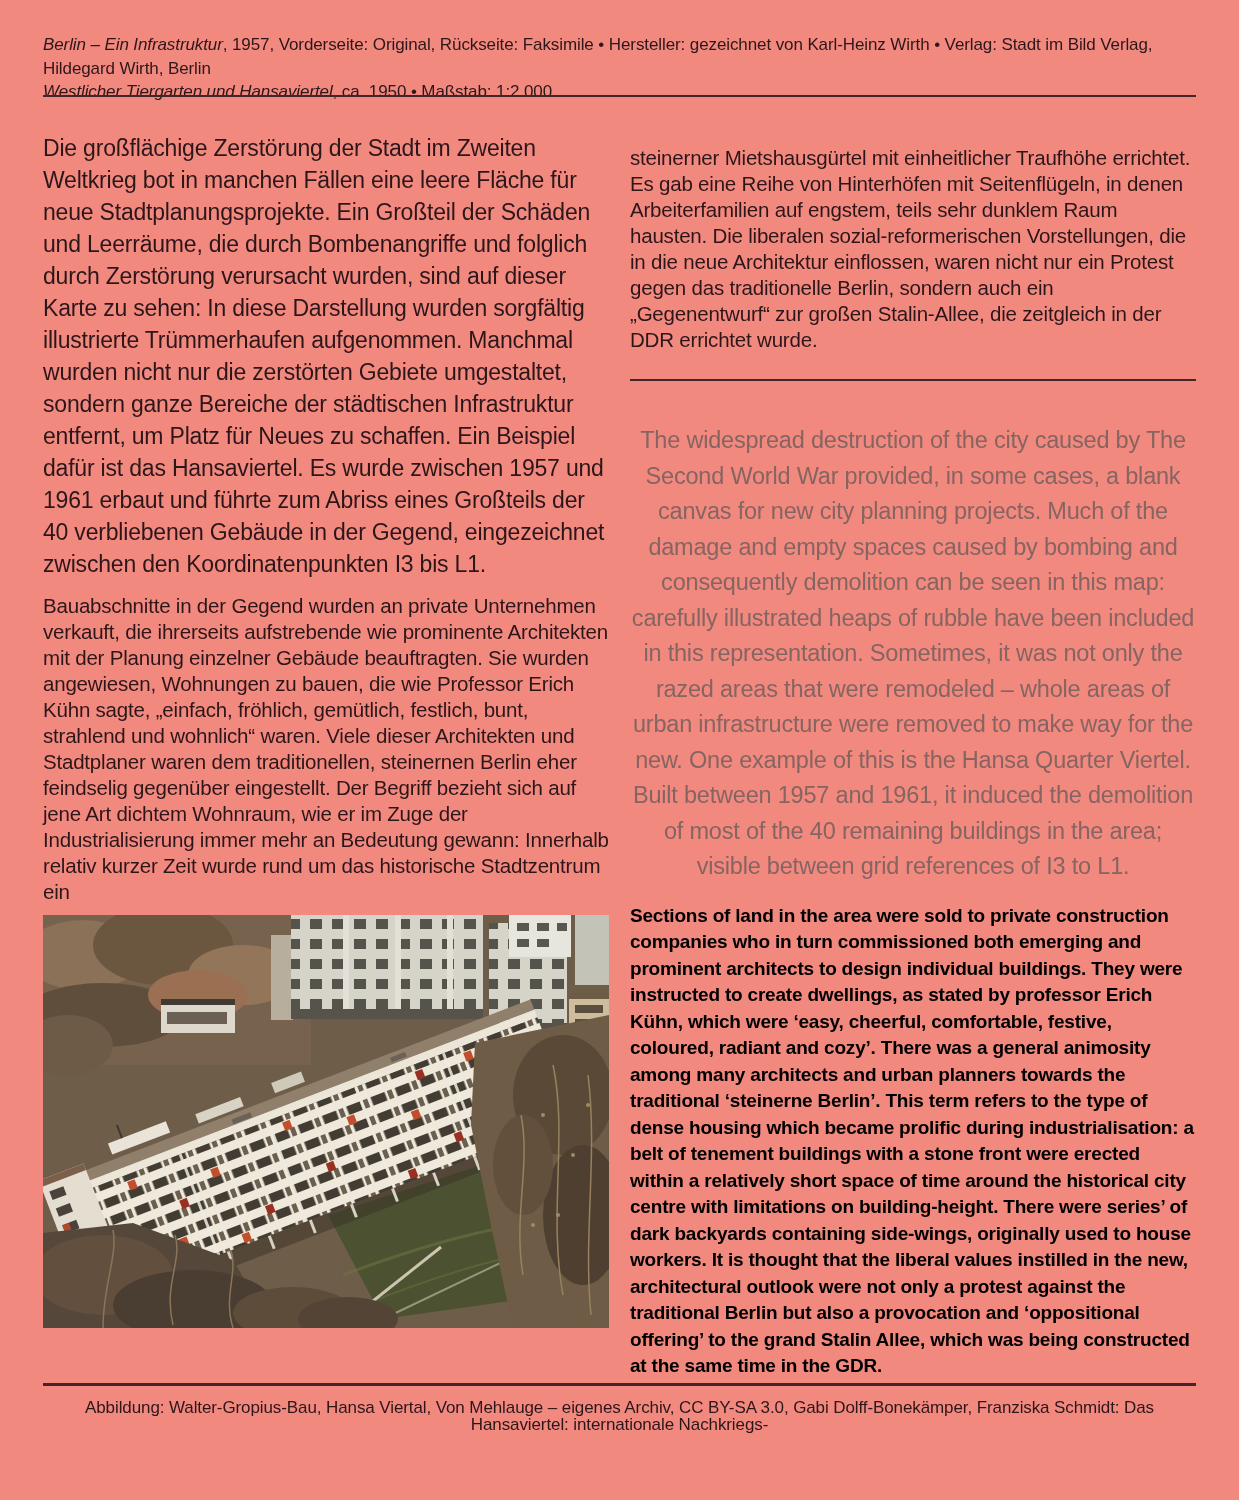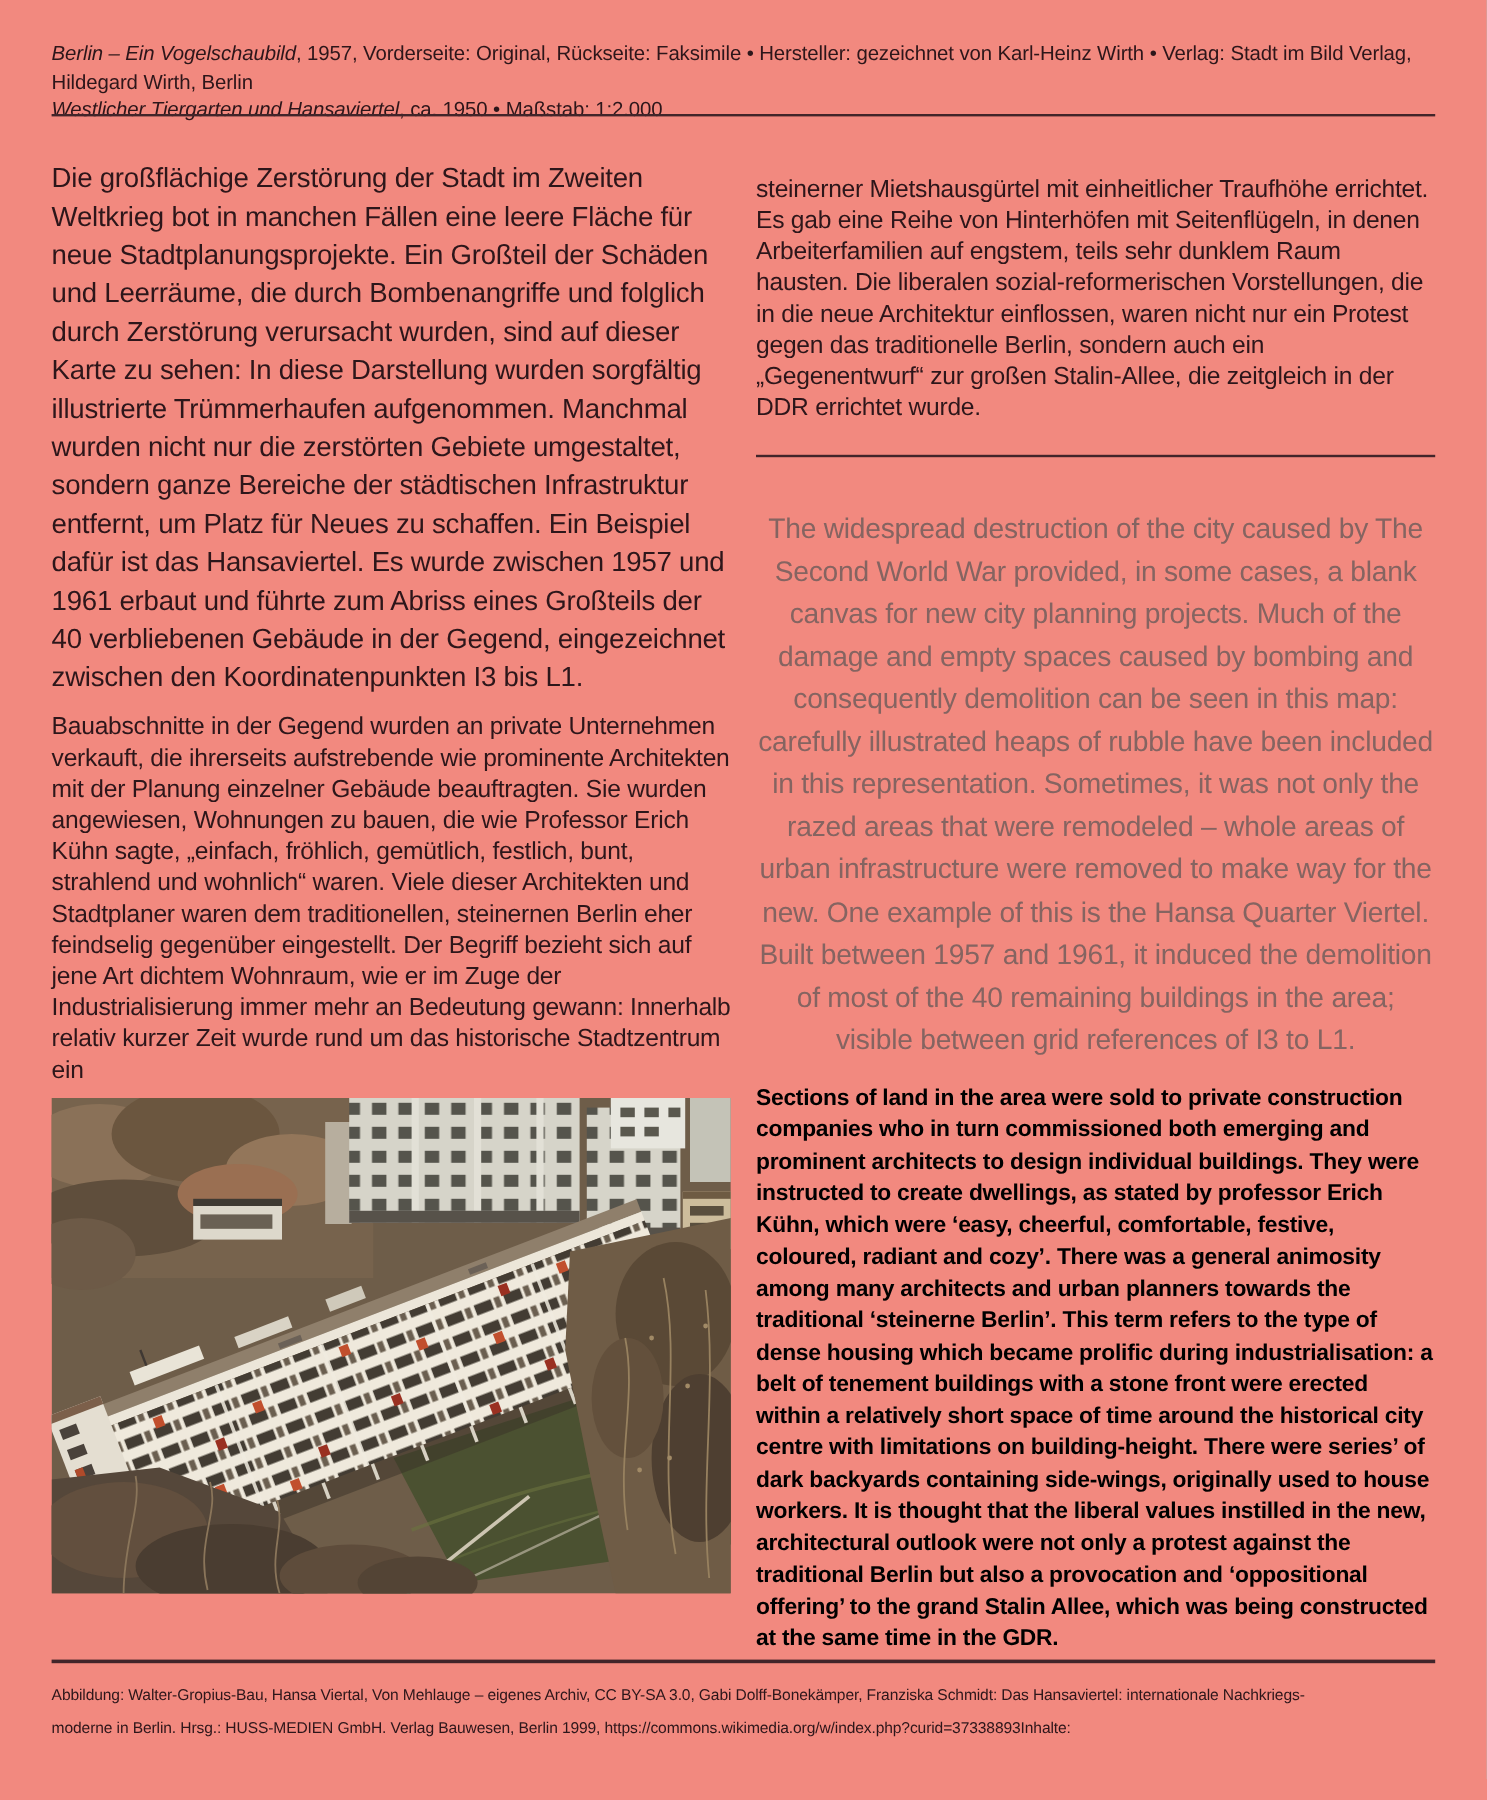--- a/index.html
+++ b/index.html
@@ -23,29 +23,29 @@
   .col-right{left:630px;}
   p{margin:0;}
   .de-1{font-size:23px;line-height:32px;letter-spacing:-0.2px;margin:0 0 8px 0;}
   .de-sm{font-size:20.5px;line-height:26px;letter-spacing:-0.2px;margin-top:13px;}
   .rule-mid{height:2px;background:#42252a;margin:26px 0 42px 0;}
   .en-1{font-size:23.5px;line-height:35.5px;letter-spacing:-0.2px;color:#856461;margin:0 0 18px 0;text-align:center;}
   .en-2{font-size:19px;line-height:26.5px;letter-spacing:-0.2px;color:#000000;font-weight:bold;}
   .photo-figure{margin:10px 0 0 0;width:566px;height:413px;}
   .photo-figure svg{display:block;width:566px;height:413px;}
   .footer{position:absolute;left:43px;top:1399px;width:1153px;
-    font-size:13px;line-height:27px;letter-spacing:-0.1px;}
+    font-size:17px;line-height:17px;letter-spacing:-0.1px;text-align:center;}
 </style>
 </head>
 <body>
 
 <div class="page">
 
   <div class="header">
-    <div><span class="hdr-italic">Berlin – Ein Vogelschaubild</span><span>, 1957, Vorderseite: Original, Rückseite: Faksimile • Hersteller: gezeichnet von Karl-Heinz Wirth • Verlag: Stadt im Bild Verlag, Hildegard Wirth, Berlin</span></div>
+    <div><span class="hdr-italic">Berlin – Ein Infrastruktur</span><span>, 1957, Vorderseite: Original, Rückseite: Faksimile • Hersteller: gezeichnet von Karl-Heinz Wirth • Verlag: Stadt im Bild Verlag, Hildegard Wirth, Berlin</span></div>
     <div><span class="hdr-italic">Westlicher Tiergarten und Hansaviertel</span><span>, ca. 1950 • Maßstab: 1:2.000</span></div>
   </div>
 
   <div class="rule rule-top"></div>
 
   <div class="col col-left">
     <p class="de-1">Die großflächige Zerstörung der Stadt im Zweiten Weltkrieg bot in manchen Fällen eine leere Fläche für neue Stadtplanungsprojekte. Ein Großteil der Schäden und Leerräume, die durch Bombenangriffe und folglich durch Zerstörung verursacht wurden, sind auf dieser Karte zu sehen: In diese Darstellung wurden sorgfältig illustrierte Trümmerhaufen aufgenommen. Manchmal wurden nicht nur die zerstörten Gebiete umgestaltet, sondern ganze Bereiche der städtischen Infrastruktur entfernt, um Platz für Neues zu schaffen. Ein Beispiel dafür ist das Hansaviertel. Es wurde zwischen 1957 und 1961 erbaut und führte zum Abriss eines Großteils der 40 verbliebenen Gebäude in der Gegend, eingezeichnet zwischen den Koordinatenpunkten I3 bis L1.</p>
     <p class="de-sm">Bauabschnitte in der Gegend wurden an private Unternehmen verkauft, die ihrerseits aufstrebende wie prominente Architekten mit der Planung einzelner Gebäude beauftragten. Sie wurden angewiesen, Wohnungen zu bauen, die wie Professor Erich Kühn sagte, „einfach, fröhlich, gemütlich, festlich, bunt, strahlend und wohnlich“ waren. Viele dieser Architekten und Stadtplaner waren dem traditionellen, steinernen Berlin eher feindselig gegenüber eingestellt. Der Begriff bezieht sich auf jene Art dichtem Wohnraum, wie er im Zuge der Industrialisierung immer mehr an Bedeutung gewann: Innerhalb relativ kurzer Zeit wurde rund um das historische Stadtzentrum ein</p>
 
     <div class="photo-figure">
@@ -202,16 +202,15 @@
     <p class="de-sm">steinerner Mietshausgürtel mit einheitlicher Traufhöhe errichtet. Es gab eine Reihe von Hinterhöfen mit Seitenflügeln, in denen Arbeiterfamilien auf engstem, teils sehr dunklem Raum hausten. Die liberalen sozial-reformerischen Vorstellungen, die in die neue Architektur einflossen, waren nicht nur ein Protest gegen das traditionelle Berlin, sondern auch ein „Gegenentwurf“ zur großen Stalin-Allee, die zeitgleich in der DDR errichtet wurde.</p>
     <div class="rule-mid"></div>
     <p class="en-1">The widespread destruction of the city caused by The Second World War provided, in some cases, a blank canvas for new city planning projects. Much of the damage and empty spaces caused by bombing and consequently demolition can be seen in this map: carefully illustrated heaps of rubble have been included in this representation. Sometimes, it was not only the razed areas that were remodeled – whole areas of urban infrastructure were removed to make way for the new. One example of this is the Hansa Quarter Viertel. Built between 1957 and 1961, it induced the demolition of most of the 40 remaining buildings in the area; visible between grid references of I3 to L1.</p>
     <p class="en-2">Sections of land in the area were sold to private construction companies who in turn commissioned both emerging and prominent architects to design individual buildings. They were instructed to create dwellings, as stated by professor Erich Kühn, which were ‘easy, cheerful, comfortable, festive, coloured, radiant and cozy’. There was a general animosity among many architects and urban planners towards the traditional ‘steinerne Berlin’. This term refers to the type of dense housing which became prolific during industrialisation: a belt of tenement buildings with a stone front were erected within a relatively short space of time around the historical city centre with limitations on building-height. There were series’ of dark backyards containing side-wings, originally used to house workers. It is thought that the liberal values instilled in the new, architectural outlook were not only a protest against the traditional Berlin but also a provocation and ‘oppositional offering’ to the grand Stalin Allee, which was being constructed at the same time in the GDR.</p>
   </div>
 
   <div class="rule rule-bottom"></div>
 
   <div class="footer">
     <div>Abbildung: Walter-Gropius-Bau, Hansa Viertal, Von Mehlauge – eigenes Archiv, CC BY-SA 3.0, Gabi Dolff-Bonekämper, Franziska Schmidt: Das Hansaviertel: internationale Nachkriegs-</div>
-    <div>moderne in Berlin. Hrsg.: HUSS-MEDIEN GmbH. Verlag Bauwesen, Berlin 1999, https://commons.wikimedia.org/w/index.php?curid=37338893Inhalte:</div>
   </div>
 
 </div>
 
 </body></html>

